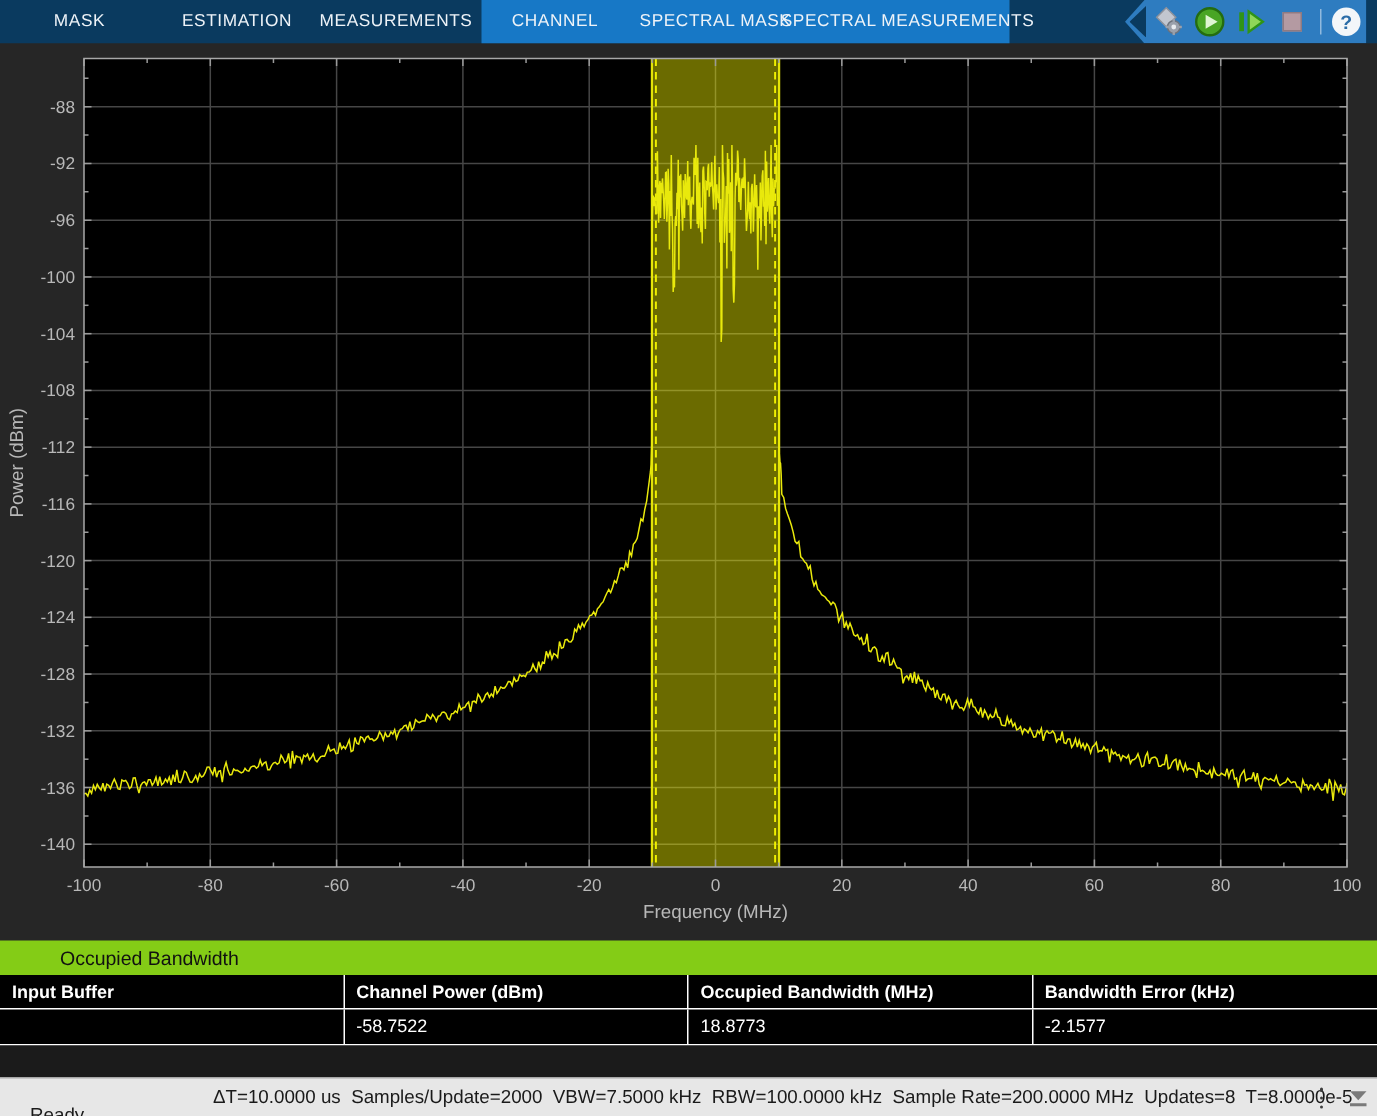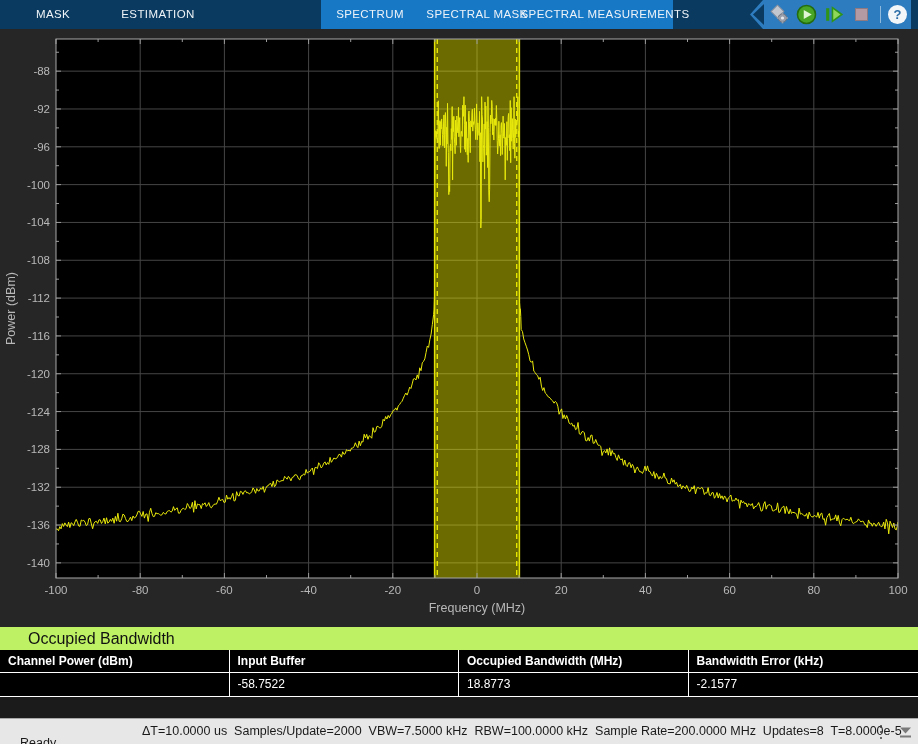--- a/index.html
+++ b/index.html
@@ -21,22 +21,22 @@
   .sep-v{position:absolute;left:880px;top:6px;width:1px;height:17px;background:rgba(225,235,245,.55)}
   .help-btn{position:absolute;left:888px;top:5px;width:19px;height:19px;border-radius:50%;
     background:#f3f6f9;color:#2c6da8;font-weight:bold;font-size:13px;text-align:center;
     line-height:19px;cursor:pointer}
   .stop-sq{width:13px;height:13px;background:#b49aa2;border:1px solid #8f7a81}
 
   
   .figure{position:absolute;top:29px;left:0;width:918px;height:598px;background:#262626}
 
   
-  .ob-strip{position:absolute;top:627px;left:0;width:918px;height:23px;background:#bef264;
-    color:#111;font-size:16px;line-height:23px;padding-left:28px}
+  .ob-strip{position:absolute;top:627px;left:0;width:918px;height:23px;background:#84cc16;
+    color:#111;font-size:13px;line-height:23px;padding-left:40px}
   .tbl{position:absolute;top:650px;left:0;width:918px;height:47px;background:#000}
   .tbl-row{display:flex;height:23px;border-bottom:1px solid #fff}
   .tbl-row.data{height:24px}
   .tbl-cell{width:229.5px;border-right:1px solid #fff;color:#fff;font-size:12px;
     padding:4px 0 0 8px;white-space:nowrap;overflow:hidden}
   .tbl-cell:last-child{border-right:none}
   .tbl-head .tbl-cell{font-weight:bold}
   .gap-dark{position:absolute;top:697px;left:0;width:918px;height:21px;background:#1b1b1b}
 
   
@@ -51,21 +51,22 @@
 </style>
 </head>
 <body>
 
 <div class="window">
 
   <div class="toolbar">
     <div class="ctx-bg"></div>
     <div class="tab" style="left:53px">MASK</div>
     <div class="tab" style="left:158px">ESTIMATION</div>
-    <div class="tab" style="left:370px">SPECTRUM</div>
+    <div class="tab" style="left:264px">MEASUREMENTS</div>
+    <div class="tab" style="left:370px">CHANNEL</div>
     <div class="tab" style="left:477px">SPECTRAL MASK</div>
     <div class="tab" style="left:605px">SPECTRAL MEASUREMENTS</div>
 
     <div class="banner"></div>
     <div class="banner-tip"></div>
 
     <div class="icon-btn" style="left:769px">
       <svg width="21" height="21" viewBox="0 0 21 21">
         <rect x="4" y="3" width="9" height="9" transform="rotate(45 8.5 7.5)" fill="#c2c6cf" stroke="#8d929c" stroke-width="1"></rect>
         <circle cx="13.5" cy="14" r="4.2" fill="#9aa0ab" stroke="#6e737c" stroke-width="1"></circle>
@@ -279,22 +280,22 @@
         <text transform="translate(15 279.5) rotate(-90)" fill="#b8b8b8" font-size="12.5" text-anchor="middle">Power (dBm)</text>
       </svg>
   </div>
 
   <div class="ob-strip">
     <span>Occupied Bandwidth</span>
   </div>
 
   <div class="tbl">
     <div class="tbl-row tbl-head">
+      <div class="tbl-cell">Input Buffer</div>
       <div class="tbl-cell">Channel Power (dBm)</div>
-      <div class="tbl-cell">Input Buffer</div>
       <div class="tbl-cell">Occupied Bandwidth (MHz)</div>
       <div class="tbl-cell">Bandwidth Error (kHz)</div>
     </div>
     <div class="tbl-row data">
       <div class="tbl-cell"></div>
       <div class="tbl-cell">-58.7522</div>
       <div class="tbl-cell">18.8773</div>
       <div class="tbl-cell">-2.1577</div>
     </div>
   </div>

